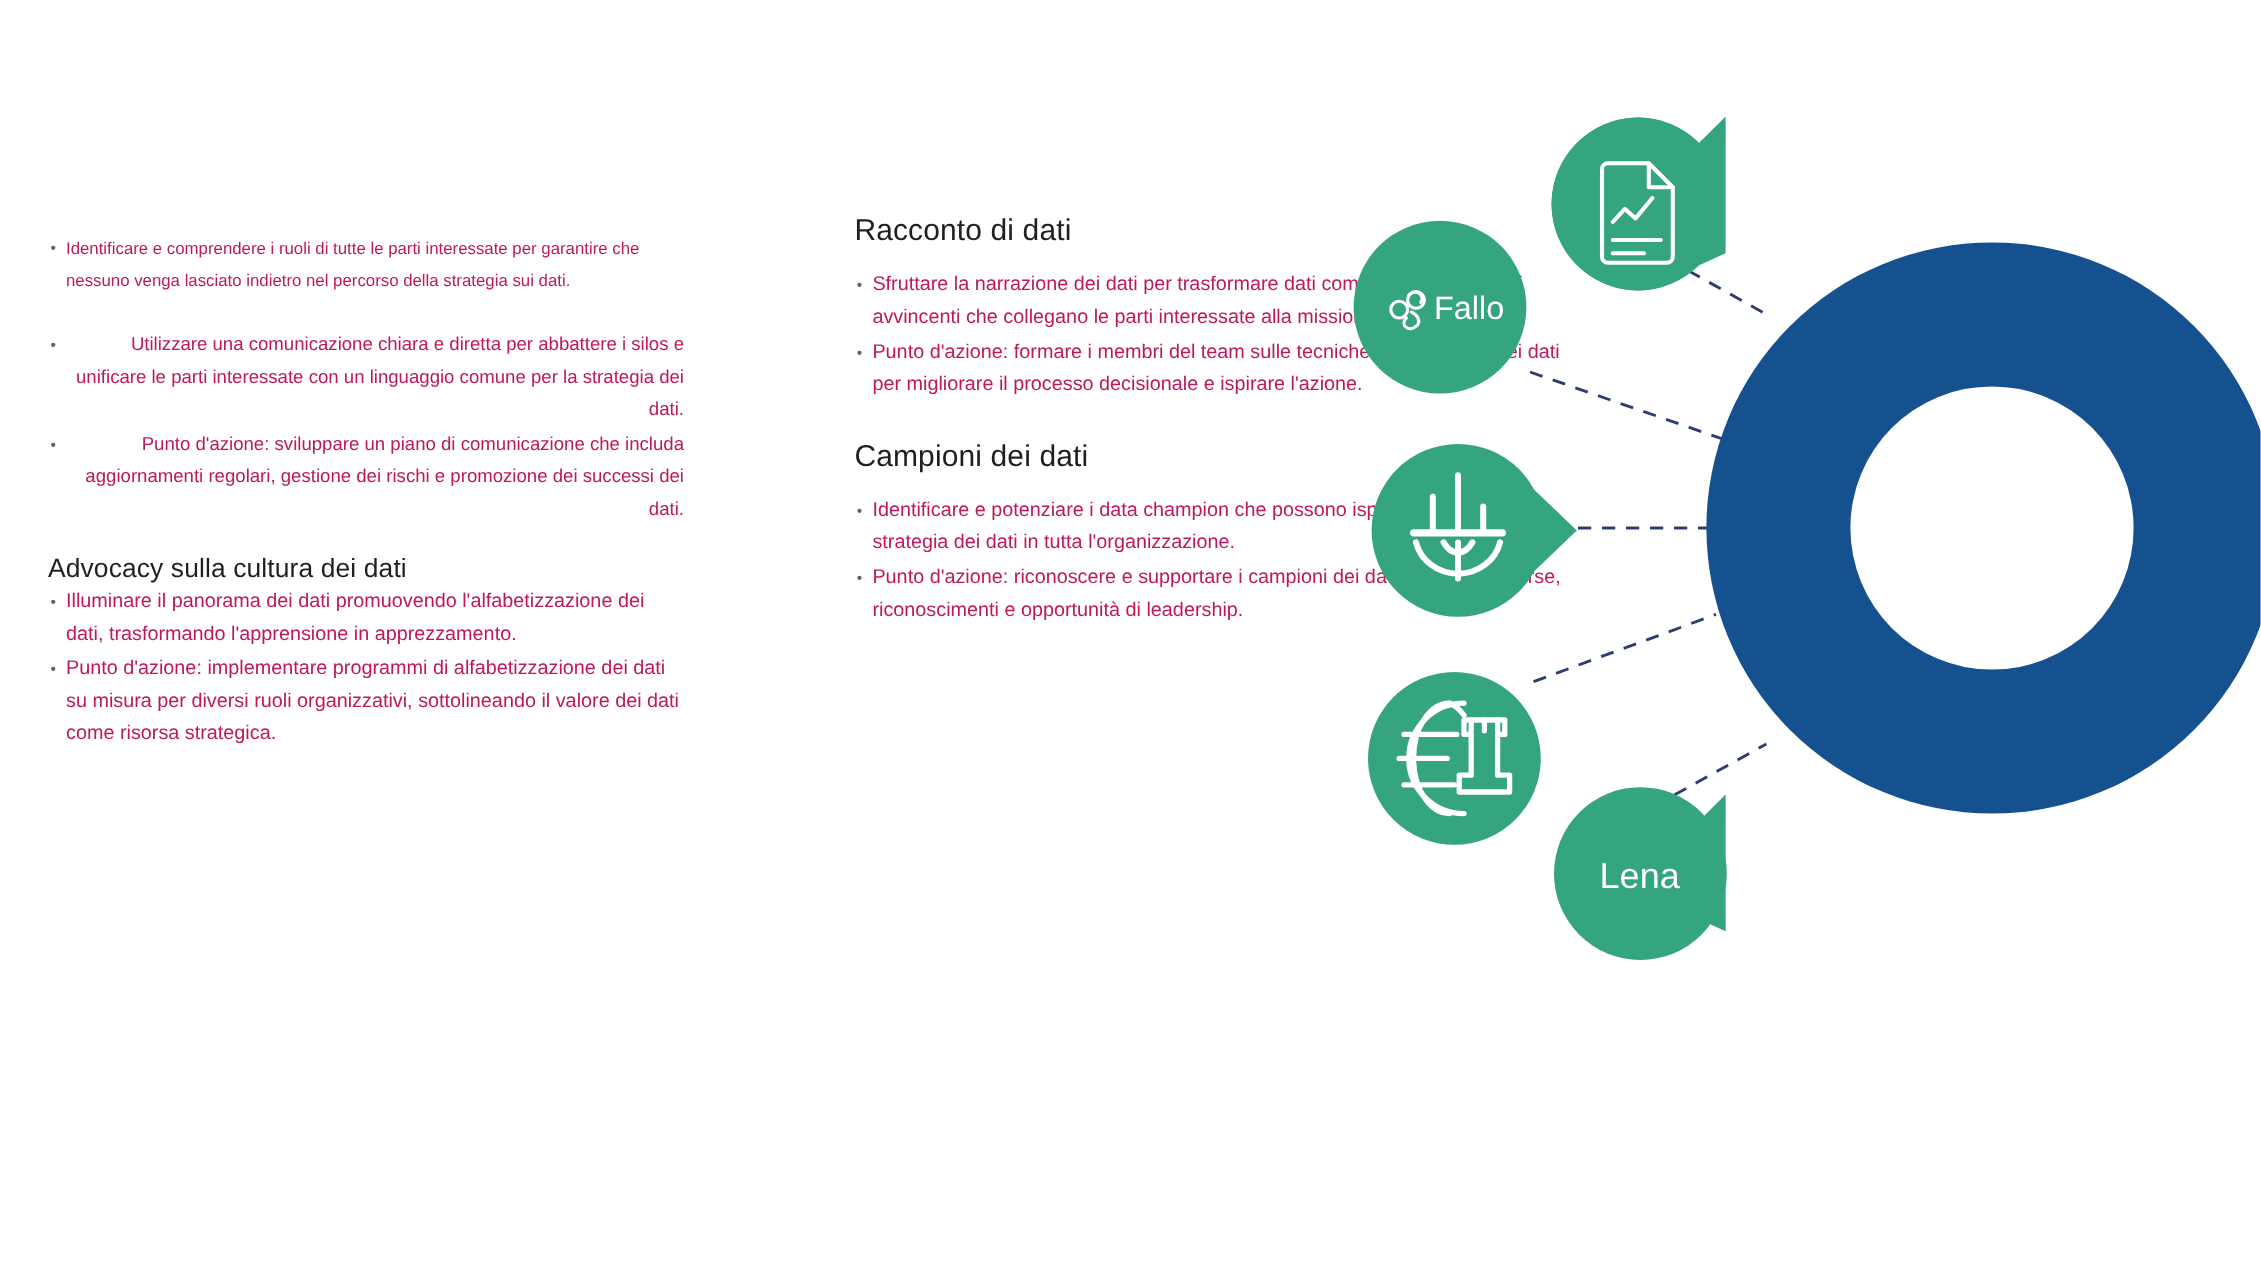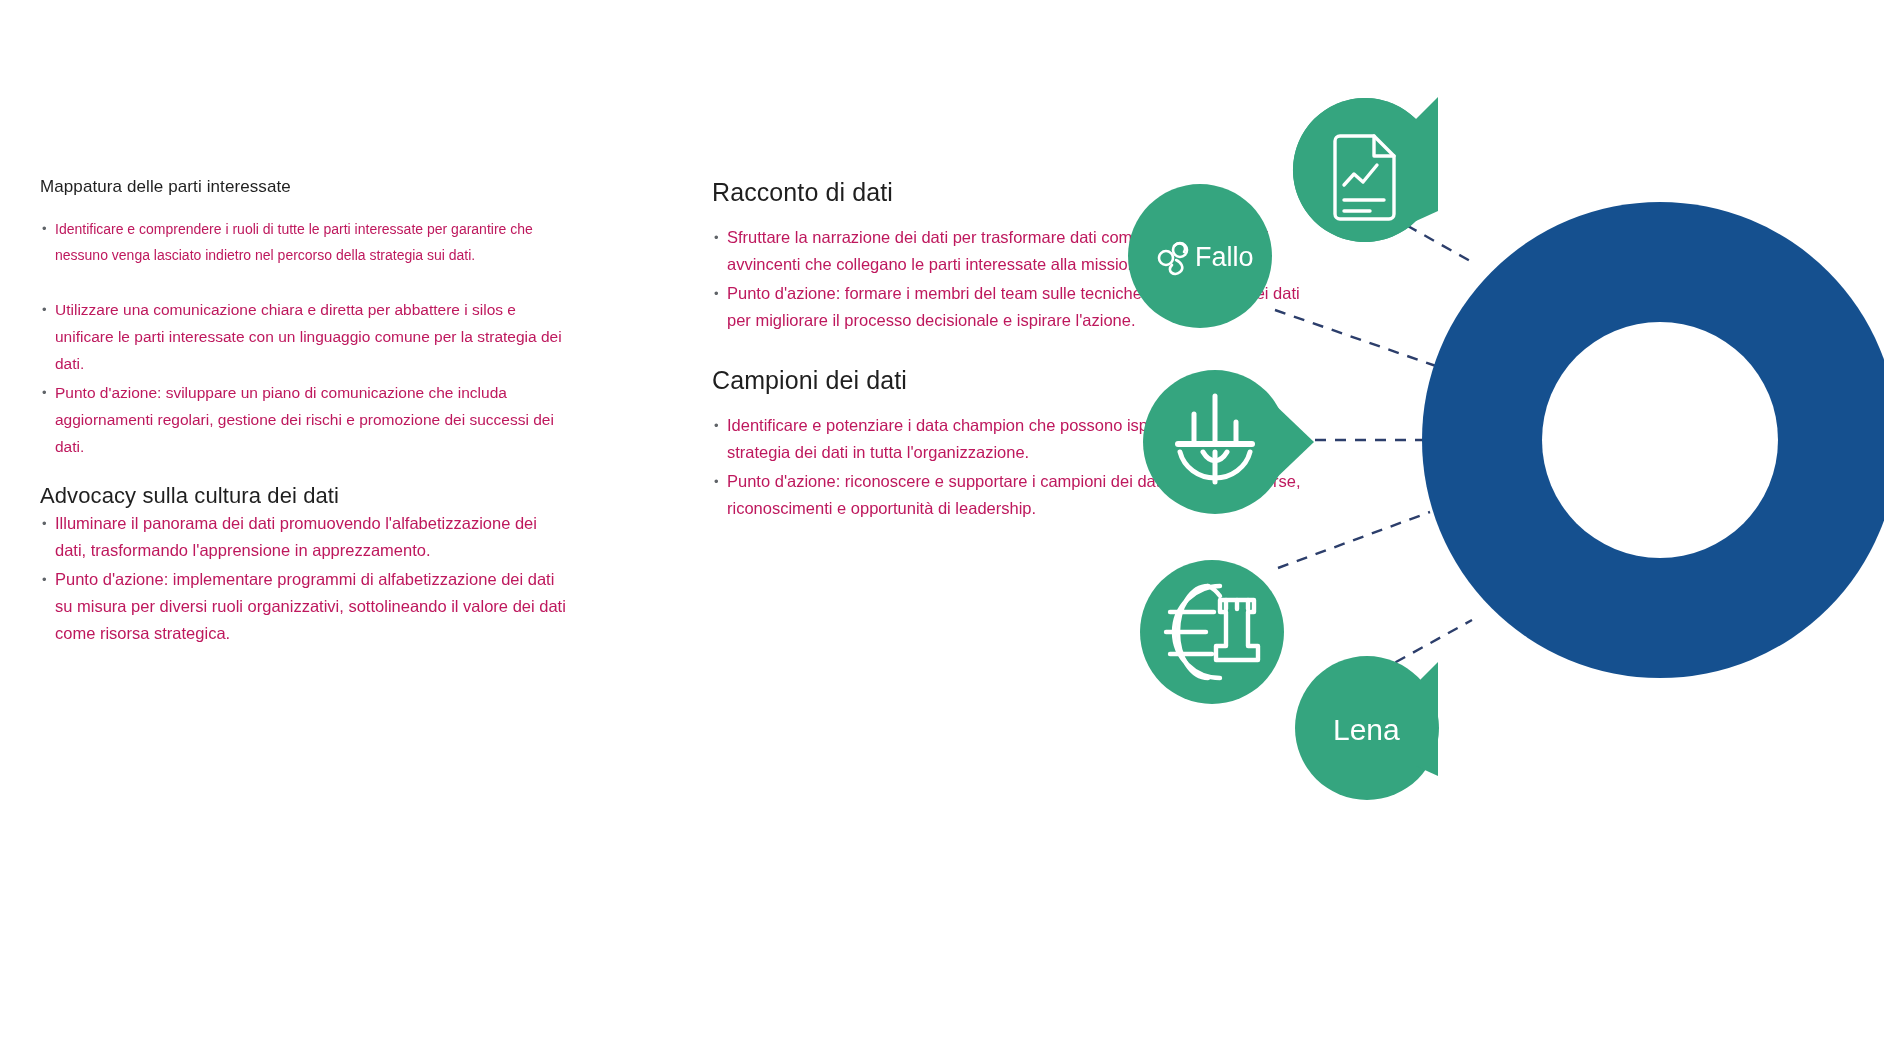--- a/index.html
+++ b/index.html
@@ -81,28 +81,27 @@
   }
 </style>
 </head>
 <body>
 
 <div class="canvas">
 
   <div class="col col-left" style="top:176px;">
 
     <div class="section" style="margin-bottom:28px;">
-      <div class="heading small">Mappatura delle parti interessate</div>
       <ul class="bullets b-xs" style="margin-top:18px;">
         <li>Identificare e comprendere i ruoli di tutte le parti interessate per garantire che nessuno venga lasciato indietro nel percorso della strategia sui dati.</li>
       </ul>
     </div>
 
     <div class="section" style="margin-bottom:22px;">
-      <ul class="bullets b-sm" style="margin-top:16px;">
+      <ul class="bullets b-sm" style="margin-top:16px;text-align:right;">
         <li>Utilizzare una comunicazione chiara e diretta per abbattere i silos e unificare le parti interessate con un linguaggio comune per la strategia dei dati.</li>
         <li>Punto d'azione: sviluppare un piano di comunicazione che includa aggiornamenti regolari, gestione dei rischi e promozione dei successi dei dati.</li>
       </ul>
     </div>
 
     <div class="section">
       <div class="heading medium">Advocacy sulla cultura dei dati</div>
       <ul class="bullets b-md" style="">
         <li>Illuminare il panorama dei dati promuovendo l'alfabetizzazione dei dati, trasformando l'apprensione in apprezzamento.</li>
         <li>Punto d'azione: implementare programmi di alfabetizzazione dei dati su misura per diversi ruoli organizzativi, sottolineando il valore dei dati come risorsa strategica.</li>

